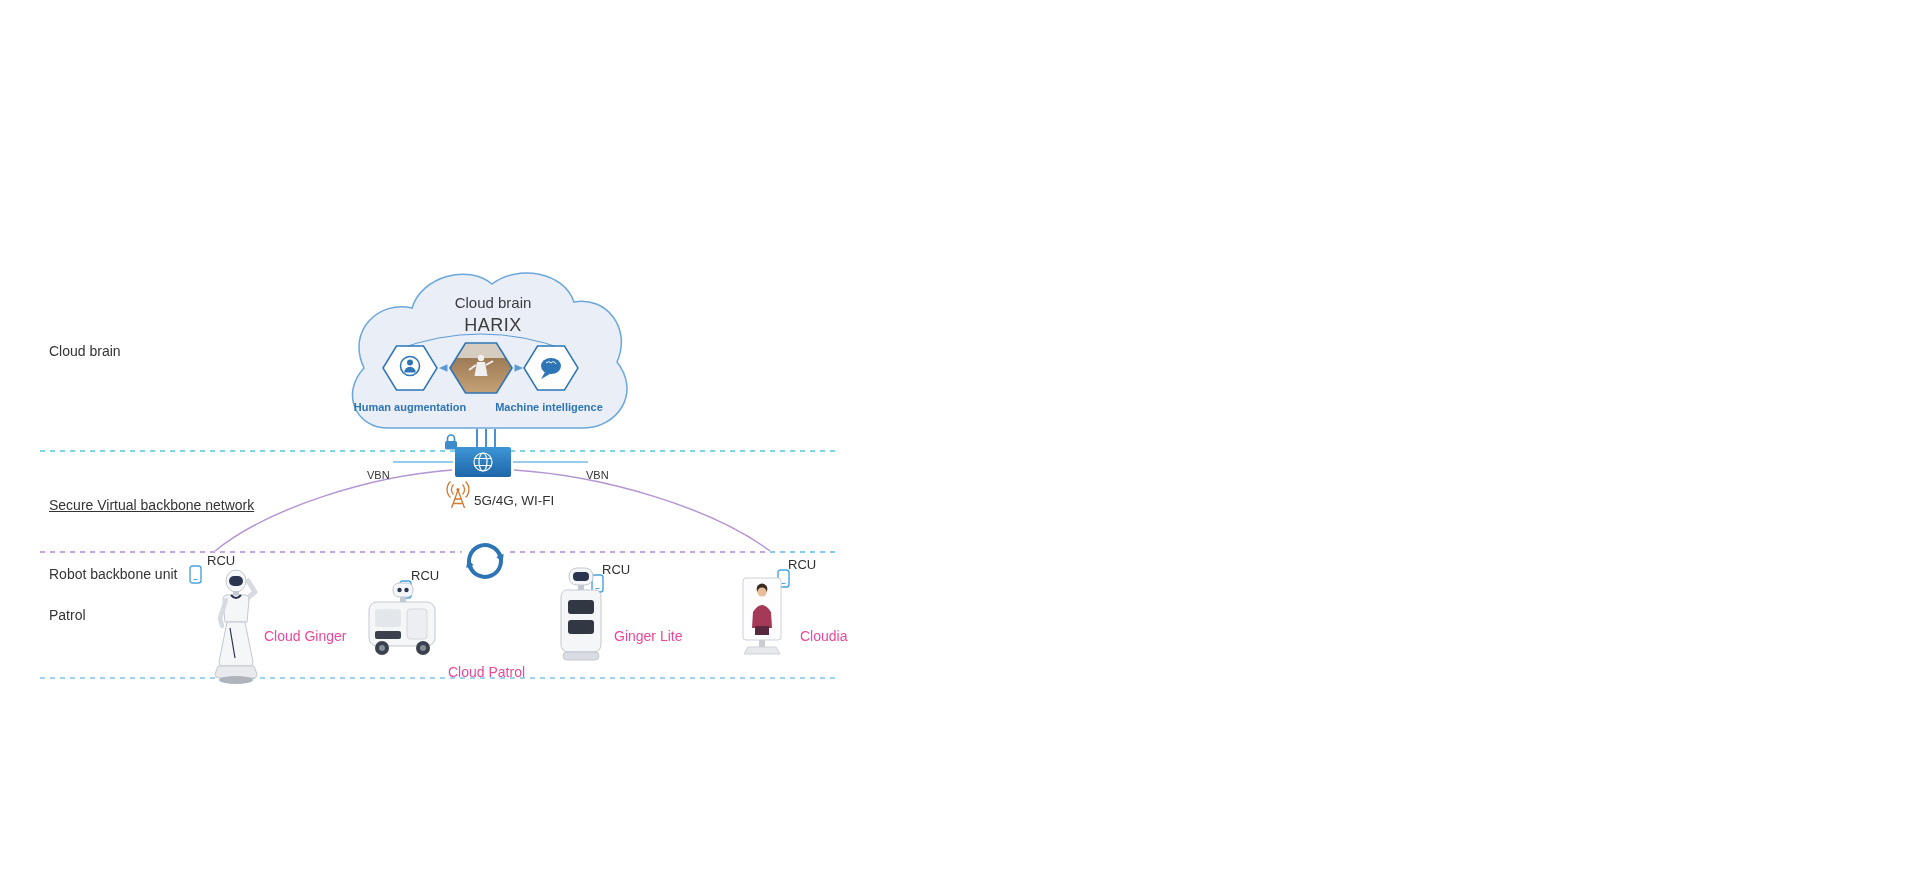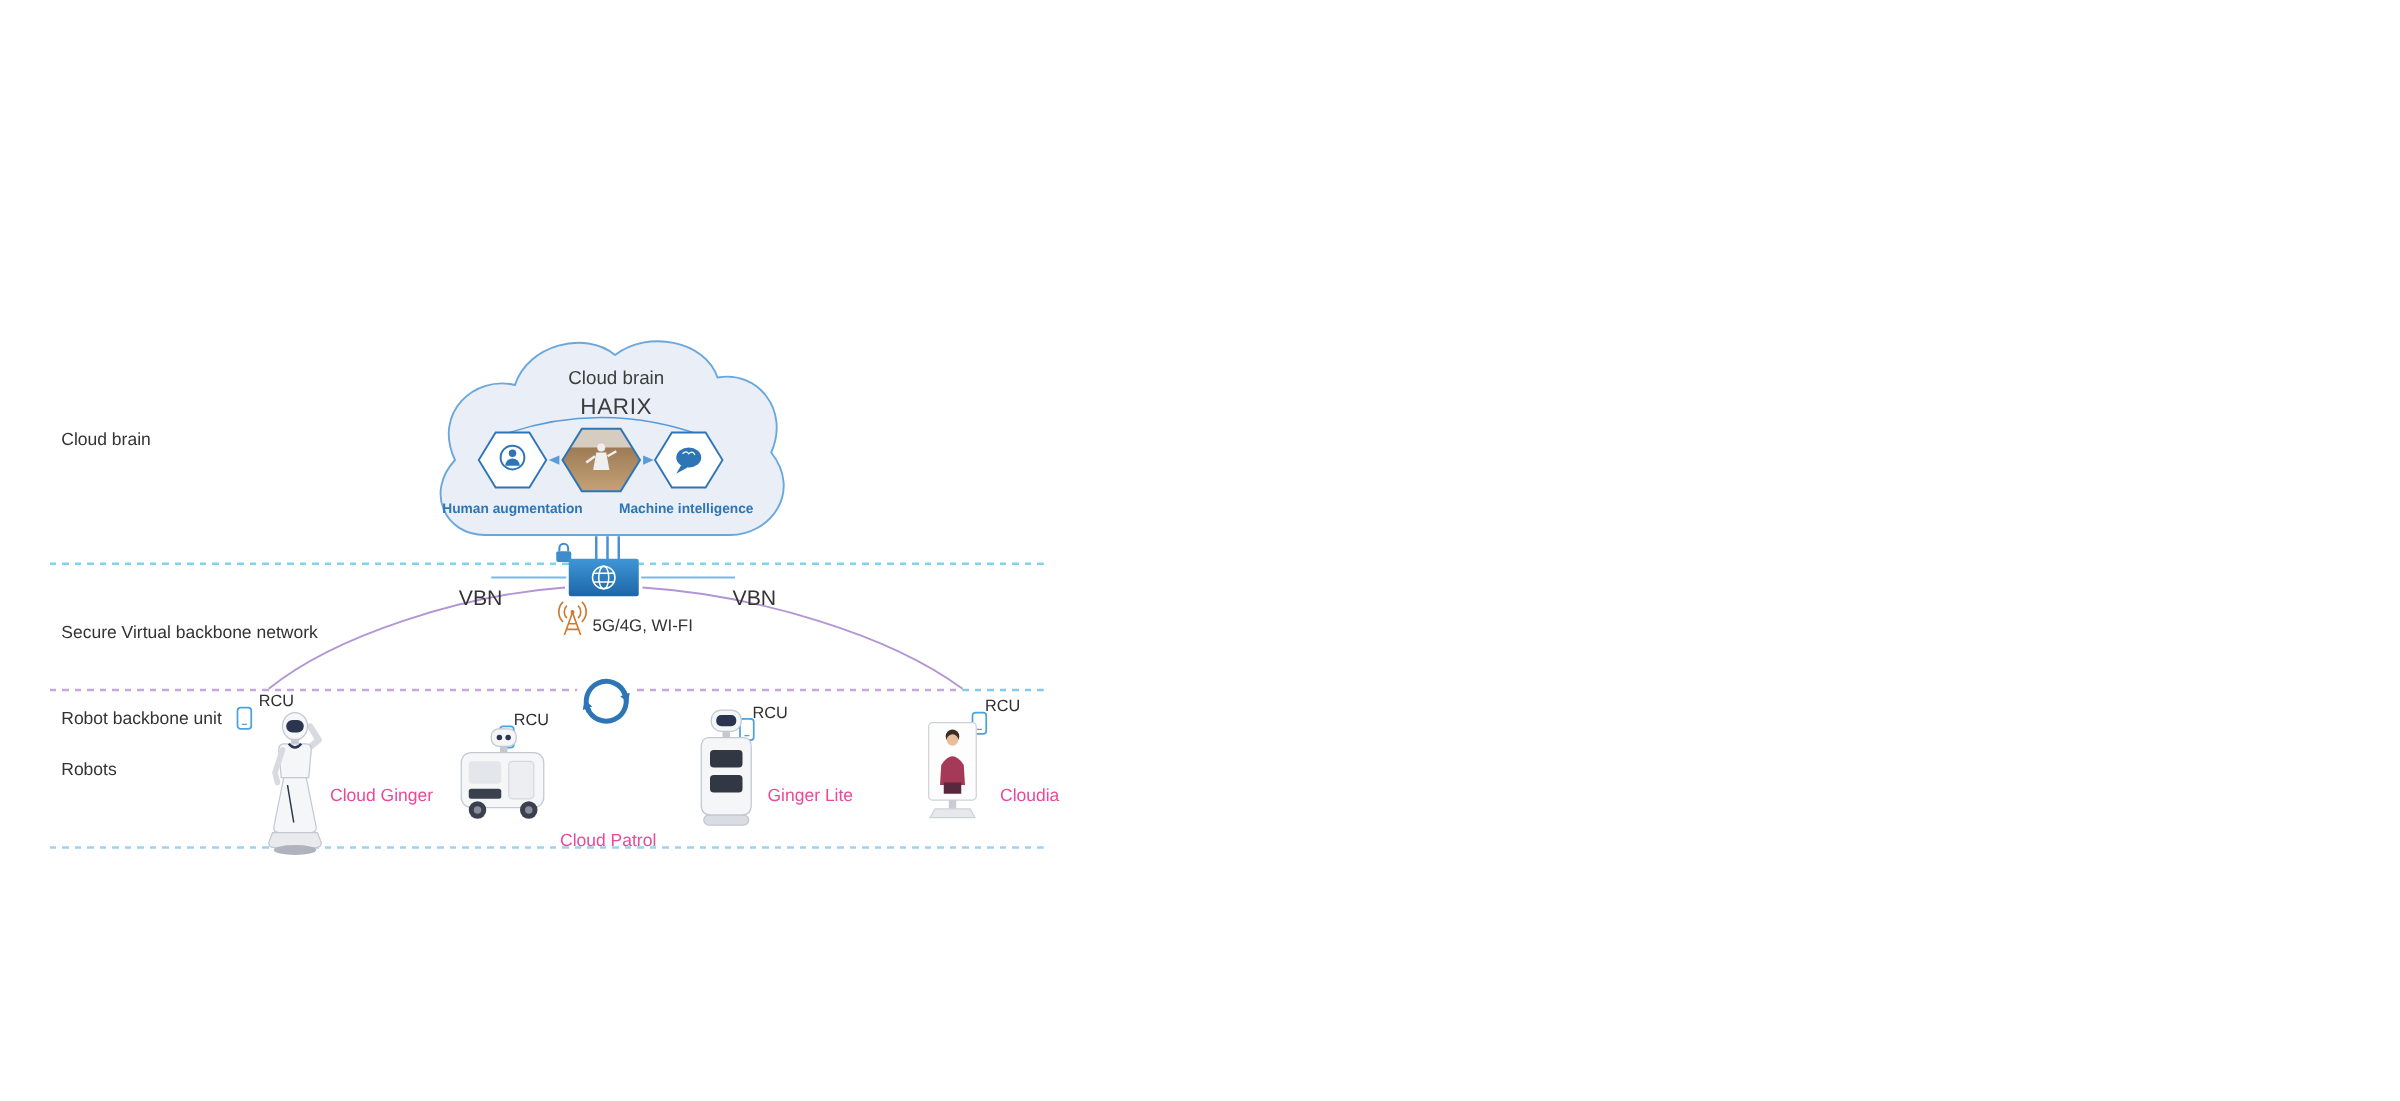--- a/index.html
+++ b/index.html
@@ -9,21 +9,21 @@
 
   .dash { position:absolute; height:2px; }
 
   .txt { position:absolute; color:#3a3a3a; white-space:nowrap; }
   .layer-label { font-size:14px; color:#333; }
   .center { text-align:center; white-space:normal; }
 
   .cloud-title { font-size:15px; color:#3c3c3c; }
   .cloud-sub   { font-size:18px; color:#3c3c3c; letter-spacing:0.5px; }
   .hex-label   { font-size:11px; font-weight:600; color:#2e75b6; }
-  .vbn-label   { font-size:17px; color:#333; }
+  .vbn-label   { font-size:11px; color:#333; }
   .wireless-label { font-size:13.5px; color:#333;text-align:right; }
   .rcu-label   { font-size:13px; color:#2f2f2f; }
   .robot-name  { font-size:14px; color:#ec4899; }
 
   svg.diagram { position:absolute; left:0; top:0; }
 </style>
 </head>
 <body>
 
 <div class="canvas">
@@ -201,23 +201,23 @@
       <circle cx="24" cy="11" r="5.4" fill="#3c2b20"></circle>
       <circle cx="24" cy="14" r="4.6" fill="#e9bd98"></circle>
       <path d="M 15 34 q 9 -14 18 0 l 1 16 h -20 z" fill="#a43a58"></path>
       <rect x="17" y="48" width="14" height="9" fill="#58283f"></rect>
       <rect x="21" y="62" width="6" height="7" fill="#c9cdd3"></rect>
       <path d="M 10 69 h 28 l 4 7 h -36 z" fill="#e6e8ec" stroke="#cdd1d7"></path>
     </g>
   </svg>
 
   <div class="txt layer-label" style="left:49px; top:343px;">Cloud brain</div>
-  <div class="txt layer-label" style="left:49px; top:497px;">Secure Virtual backbone network</div>
+  <div class="txt layer-label" style="left:49px; top:497px;text-decoration:underline;">Secure Virtual backbone network</div>
   <div class="txt layer-label" style="left:49px; top:566px;">Robot backbone unit</div>
-  <div class="txt layer-label" style="left:49px; top:607px;">Robots</div>
+  <div class="txt layer-label" style="left:49px; top:607px;">Patrol</div>
 
   <div class="txt cloud-title center" style="left:413px; top:294px; width:160px;">Cloud brain</div>
   <div class="txt cloud-sub center" style="left:413px; top:315px; width:160px;">HARIX</div>
   <div class="txt hex-label center" style="left:350px; top:401px; width:120px;">Human augmentation</div>
   <div class="txt hex-label center" style="left:489px; top:401px; width:120px;">Machine intelligence</div>
 
   <div class="txt vbn-label" style="left:367px; top:469px;">VBN</div>
   <div class="txt vbn-label" style="left:586px; top:469px;">VBN</div>
   <div class="txt wireless-label" style="left:474px; top:493px;">5G/4G, WI-FI</div>
 

